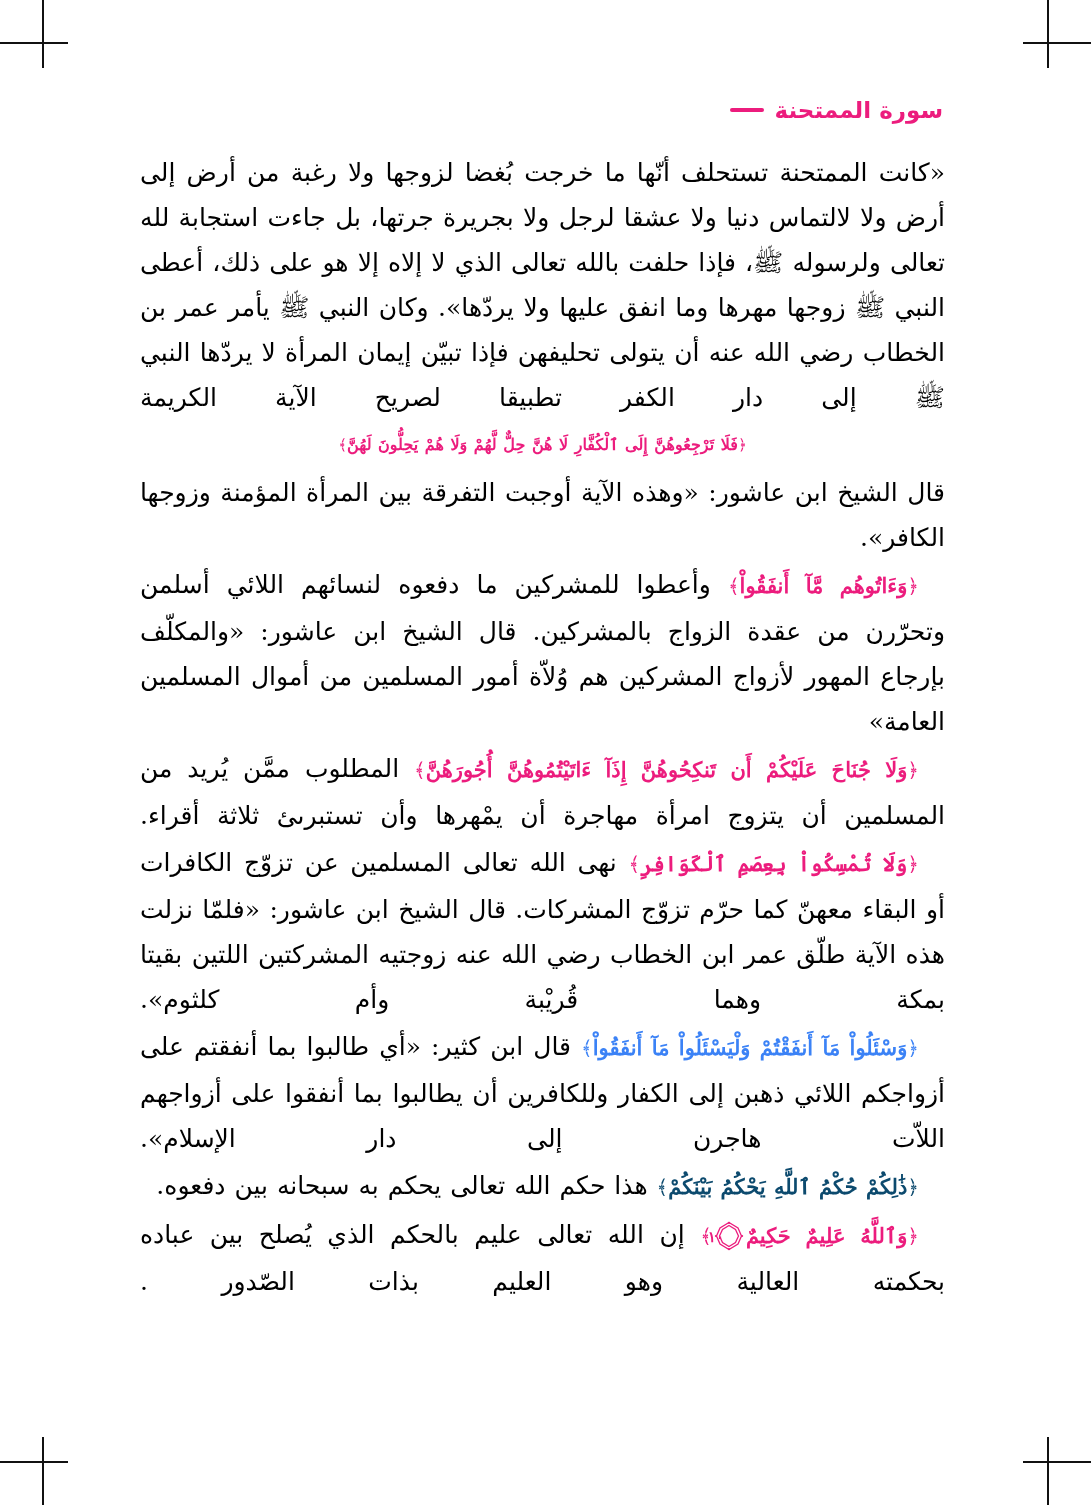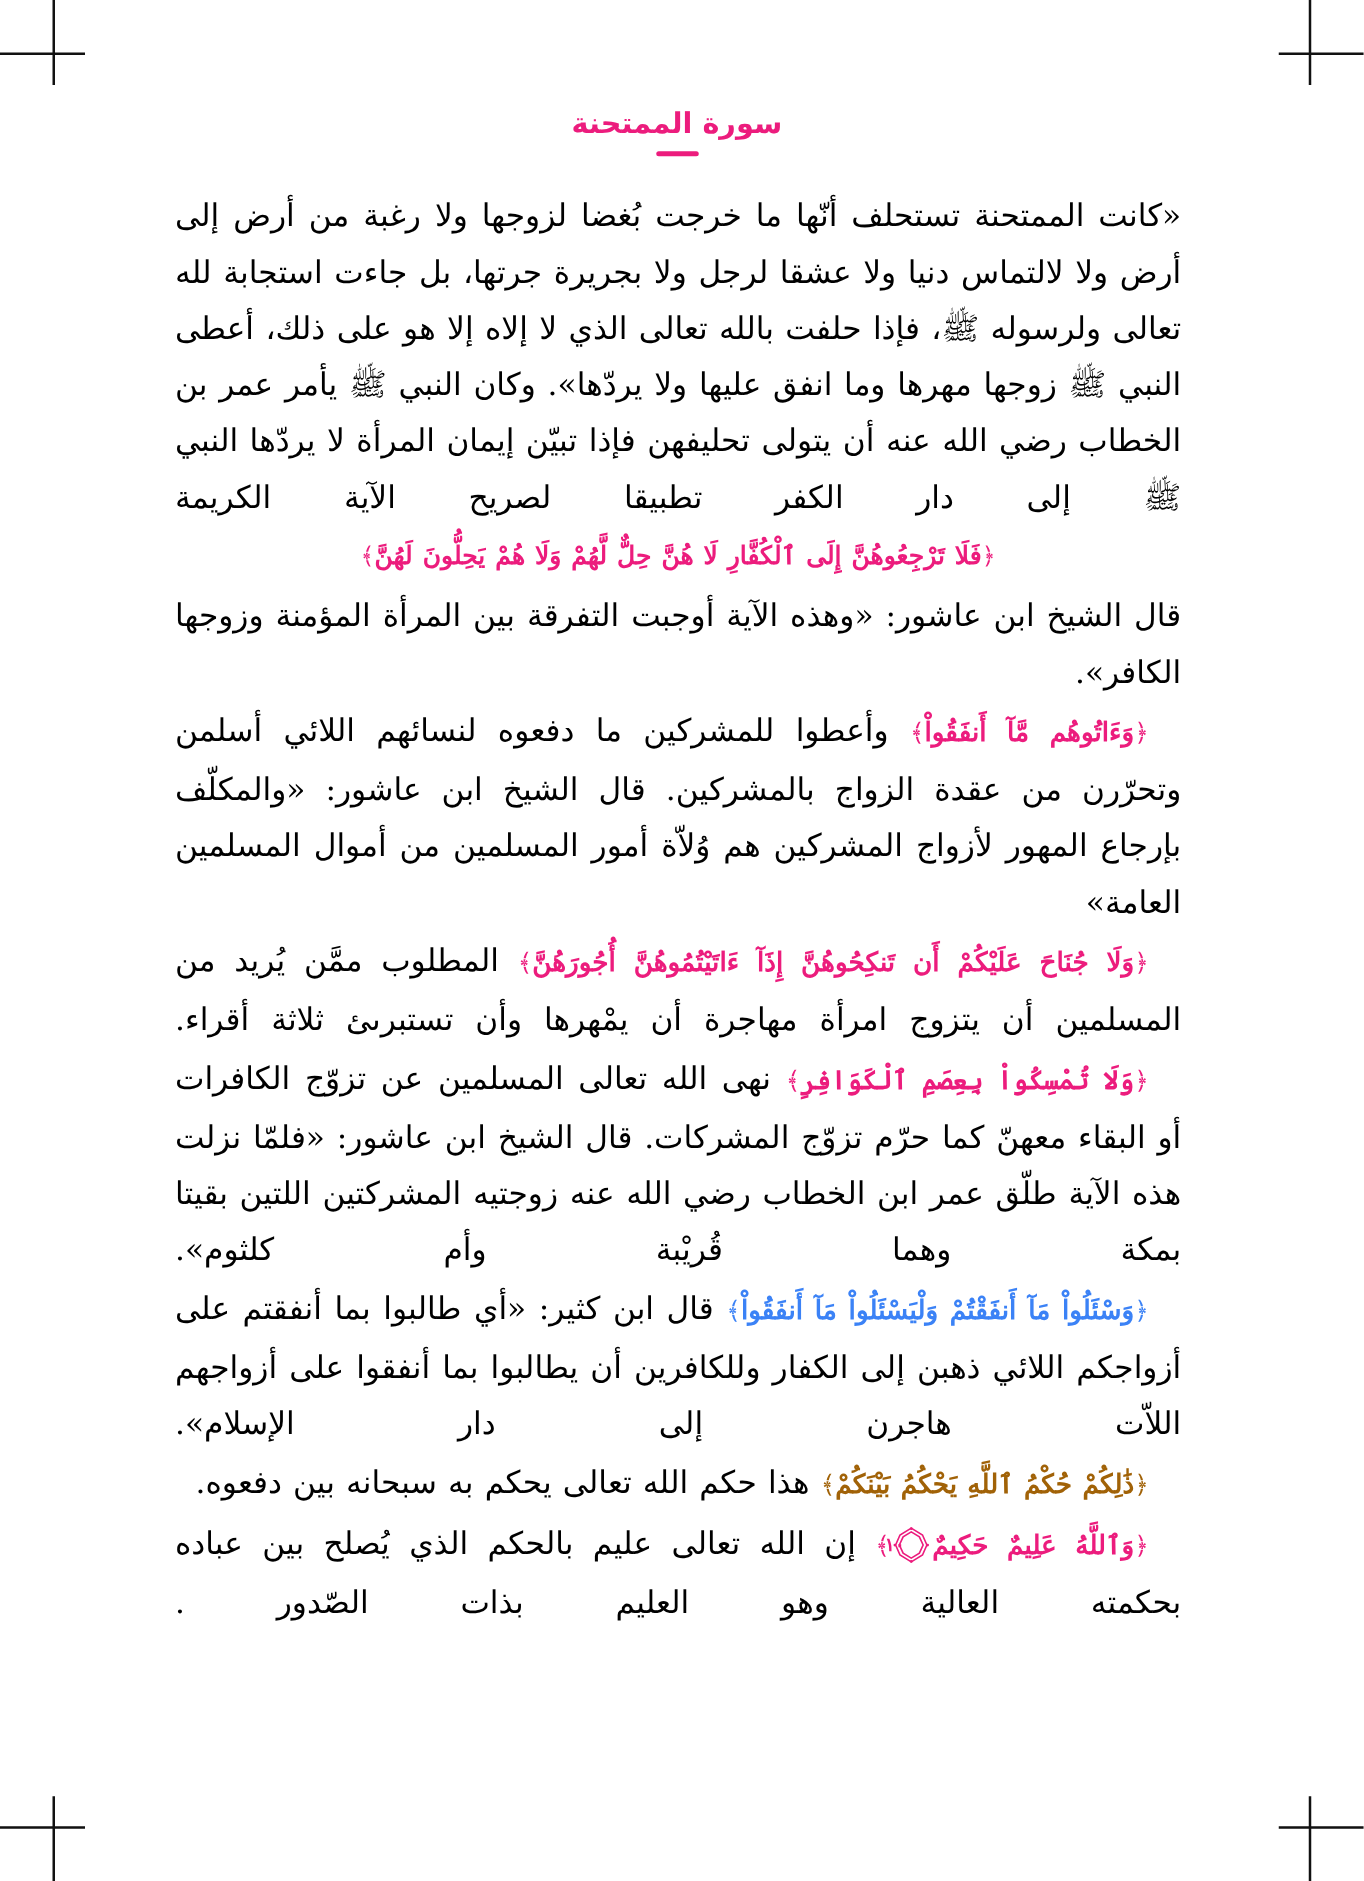--- a/index.html
+++ b/index.html
@@ -39,21 +39,21 @@
     position: absolute;
     left: 140px;
     top: 88px;
     width: 805px;
     height: 1310px;
   }
 
   
   .running-head {
     display: flex;
-    flex-direction: column;
+    flex-direction: row;
     align-items: center;
     justify-content: flex-start;
     gap: 10px;
     height: 44px;
     padding-right: 2px;
   }
   .running-head .surah-name {
     font-family: "DejaVu Sans", "Liberation Sans", sans-serif;
     font-size: 23px;
     font-weight: 700;
@@ -102,21 +102,21 @@
     font-size: 21px;
     font-weight: 700;
     letter-spacing: -0.6px;
     white-space: nowrap;
   }
   
   .ayah-block {
     display: block;
     text-align: right;
     text-align-last: center;
-    font-size: 20px;
+    font-size: 16px;
     letter-spacing: -1.1px;
     margin: 2px 0 0 0;
     white-space: nowrap;
   }
   .ayah-brk {
     font-weight: 400;
     font-size: 0.95em;
   }
 
   
@@ -185,21 +185,21 @@
     <p class="para last-right"><span>قال الشيخ ابن عاشور: «وهذه الآية أوجبت التفرقة بين المرأة المؤمنة وزوجها الكافر».</span></p>
 
     <p class="para indent"><span class="ayah" style="color: rgb(236, 28, 125);"><span class="ayah-brk">﴿</span><span>وَءَاتُوهُم مَّآ أَنفَقُواْ</span><span class="ayah-brk">﴾</span></span> <span>وأعطوا للمشركين ما دفعوه لنسائهم اللائي أسلمن وتحرّرن من عقدة الزواج بالمشركين. قال الشيخ ابن عاشور: «والمكلّف بإرجاع المهور لأزواج المشركين هم وُلاّة أمور المسلمين من أموال المسلمين العامة»</span></p>
 
     <p class="para indent"><span class="ayah" style="color: rgb(236, 28, 125);"><span class="ayah-brk">﴿</span><span>وَلَا جُنَاحَ عَلَيْكُمْ أَن تَنكِحُوهُنَّ إِذَآ ءَاتَيْتُمُوهُنَّ أُجُورَهُنَّ</span><span class="ayah-brk">﴾</span></span> <span>المطلوب ممَّن يُريد من المسلمين أن يتزوج امرأة مهاجرة أن يمْهرها وأن تستبرىئ ثلاثة أقراء.</span></p>
 
     <p class="para indent"><span class="ayah" style="color: rgb(236, 28, 125);"><span class="ayah-brk">﴿</span><span>وَلَا تُمْسِكُواْ بِعِصَمِ ٱلْكَوَافِرِ</span><span class="ayah-brk">﴾</span></span> <span>نهى الله تعالى المسلمين عن تزوّج الكافرات أو البقاء معهنّ كما حرّم تزوّج المشركات. قال الشيخ ابن عاشور: «فلمّا نزلت هذه الآية طلّق عمر ابن الخطاب رضي الله عنه زوجتيه المشركتين اللتين بقيتا بمكة وهما قُريْبة وأم كلثوم».</span></p>
 
     <p class="para indent"><span class="ayah" style="color: #3b82f6;"><span class="ayah-brk">﴿</span><span>وَسْئَلُواْ مَآ أَنفَقْتُمْ وَلْيَسْئَلُواْ مَآ أَنفَقُواْ</span><span class="ayah-brk">﴾</span></span> <span>قال ابن كثير: «أي طالبوا بما أنفقتم على أزواجكم اللائي ذهبن إلى الكفار وللكافرين أن يطالبوا بما أنفقوا على أزواجهم اللاّت هاجرن إلى دار الإسلام».</span></p>
 
-    <p class="para indent last-right"><span class="ayah" style="color: #a16207;"><span class="ayah-brk">﴿</span><span>ذَٰلِكُمْ حُكْمُ ٱللَّهِ يَحْكُمُ بَيْنَكُمْ</span><span class="ayah-brk">﴾</span></span> <span>هذا حكم الله تعالى يحكم به سبحانه بين دفعوه.</span></p>
+    <p class="para indent last-right"><span class="ayah" style="color: #0c4a6e;"><span class="ayah-brk">﴿</span><span>ذَٰلِكُمْ حُكْمُ ٱللَّهِ يَحْكُمُ بَيْنَكُمْ</span><span class="ayah-brk">﴾</span></span> <span>هذا حكم الله تعالى يحكم به سبحانه بين دفعوه.</span></p>
 
     <p class="para indent"><span class="ayah" style="color: rgb(236, 28, 125);"><span class="ayah-brk">﴿</span><span>وَٱللَّهُ عَلِيمٌ حَكِيمٌ</span><span class="ayah-num"><svg viewBox="0 0 30 30" width="30" height="30" aria-hidden="true">
               <g fill="none" stroke="#EC1C7D" stroke-width="1.3">
                 <path d="M15 1.5 L24 7 L27.5 15 L24 23 L15 28.5 L6 23 L2.5 15 L6 7 Z"></path>
                 <path d="M15 4.5 L21.5 8.5 L24.5 15 L21.5 21.5 L15 25.5 L8.5 21.5 L5.5 15 L8.5 8.5 Z"></path>
               </g>
               <g fill="#EC1C7D">
                 <circle cx="15" cy="1.9" r="1.1"></circle>
                 <circle cx="15" cy="28.1" r="1.1"></circle>
                 <circle cx="1.9" cy="15" r="1.1"></circle>

